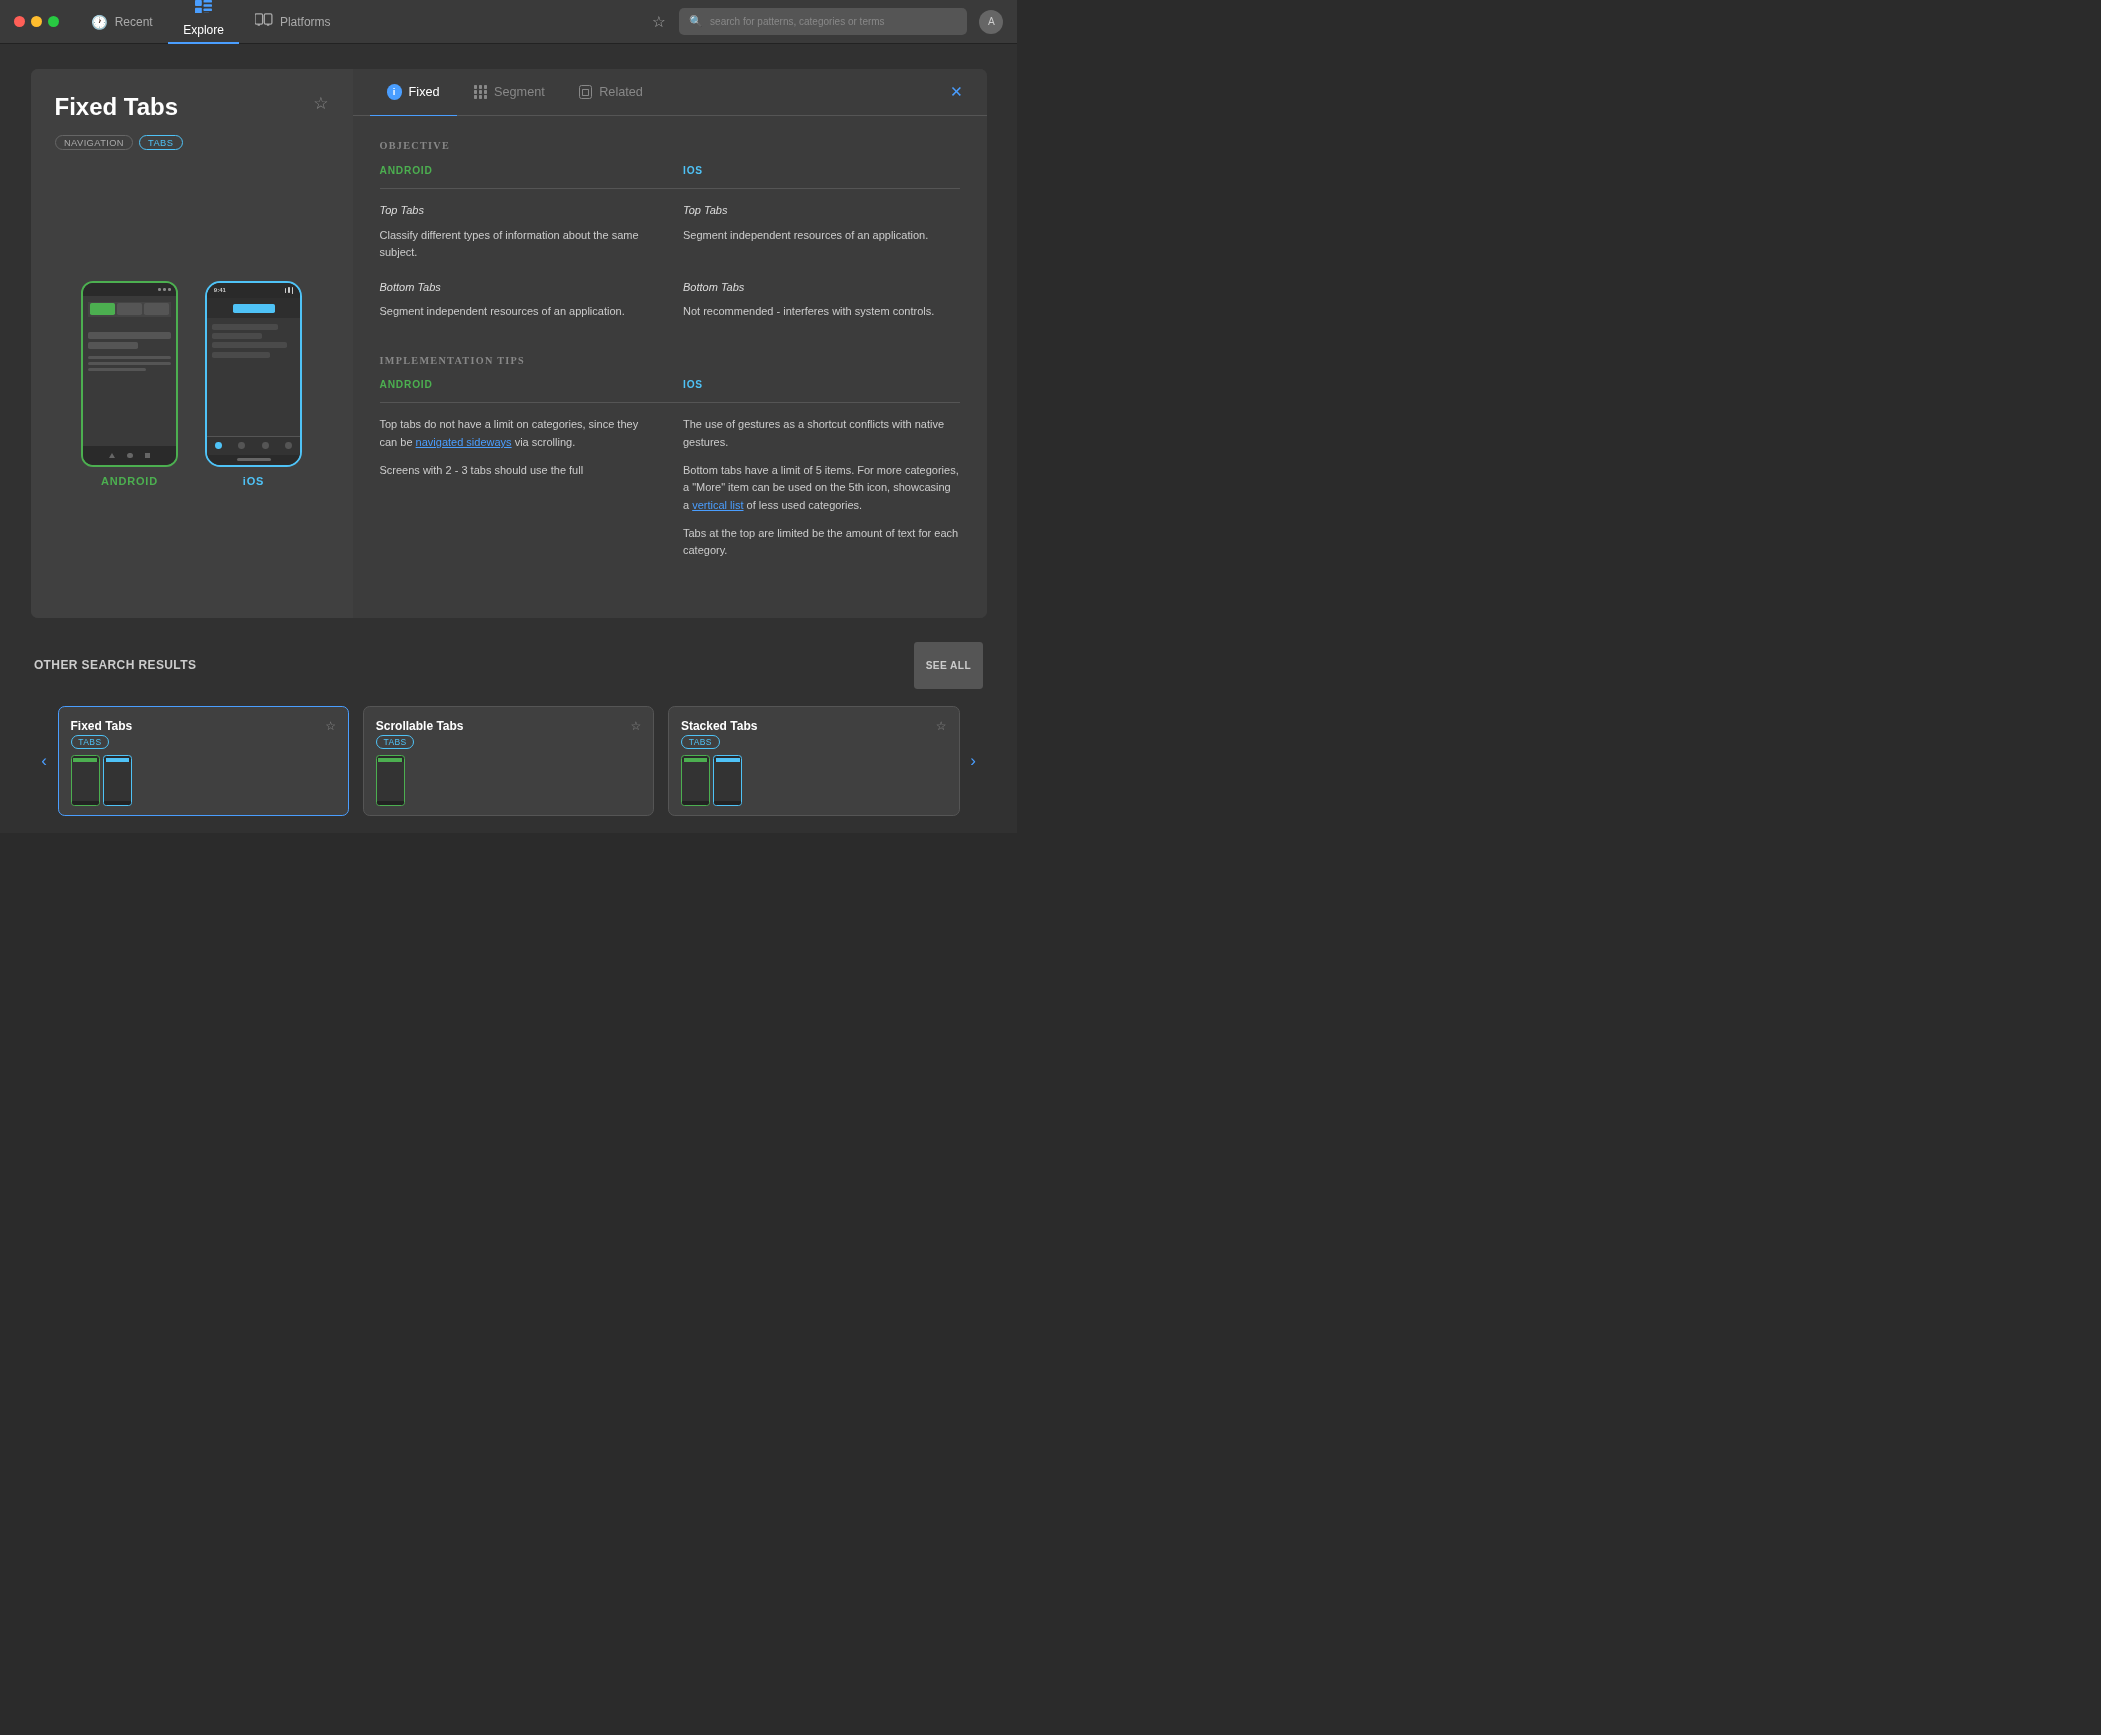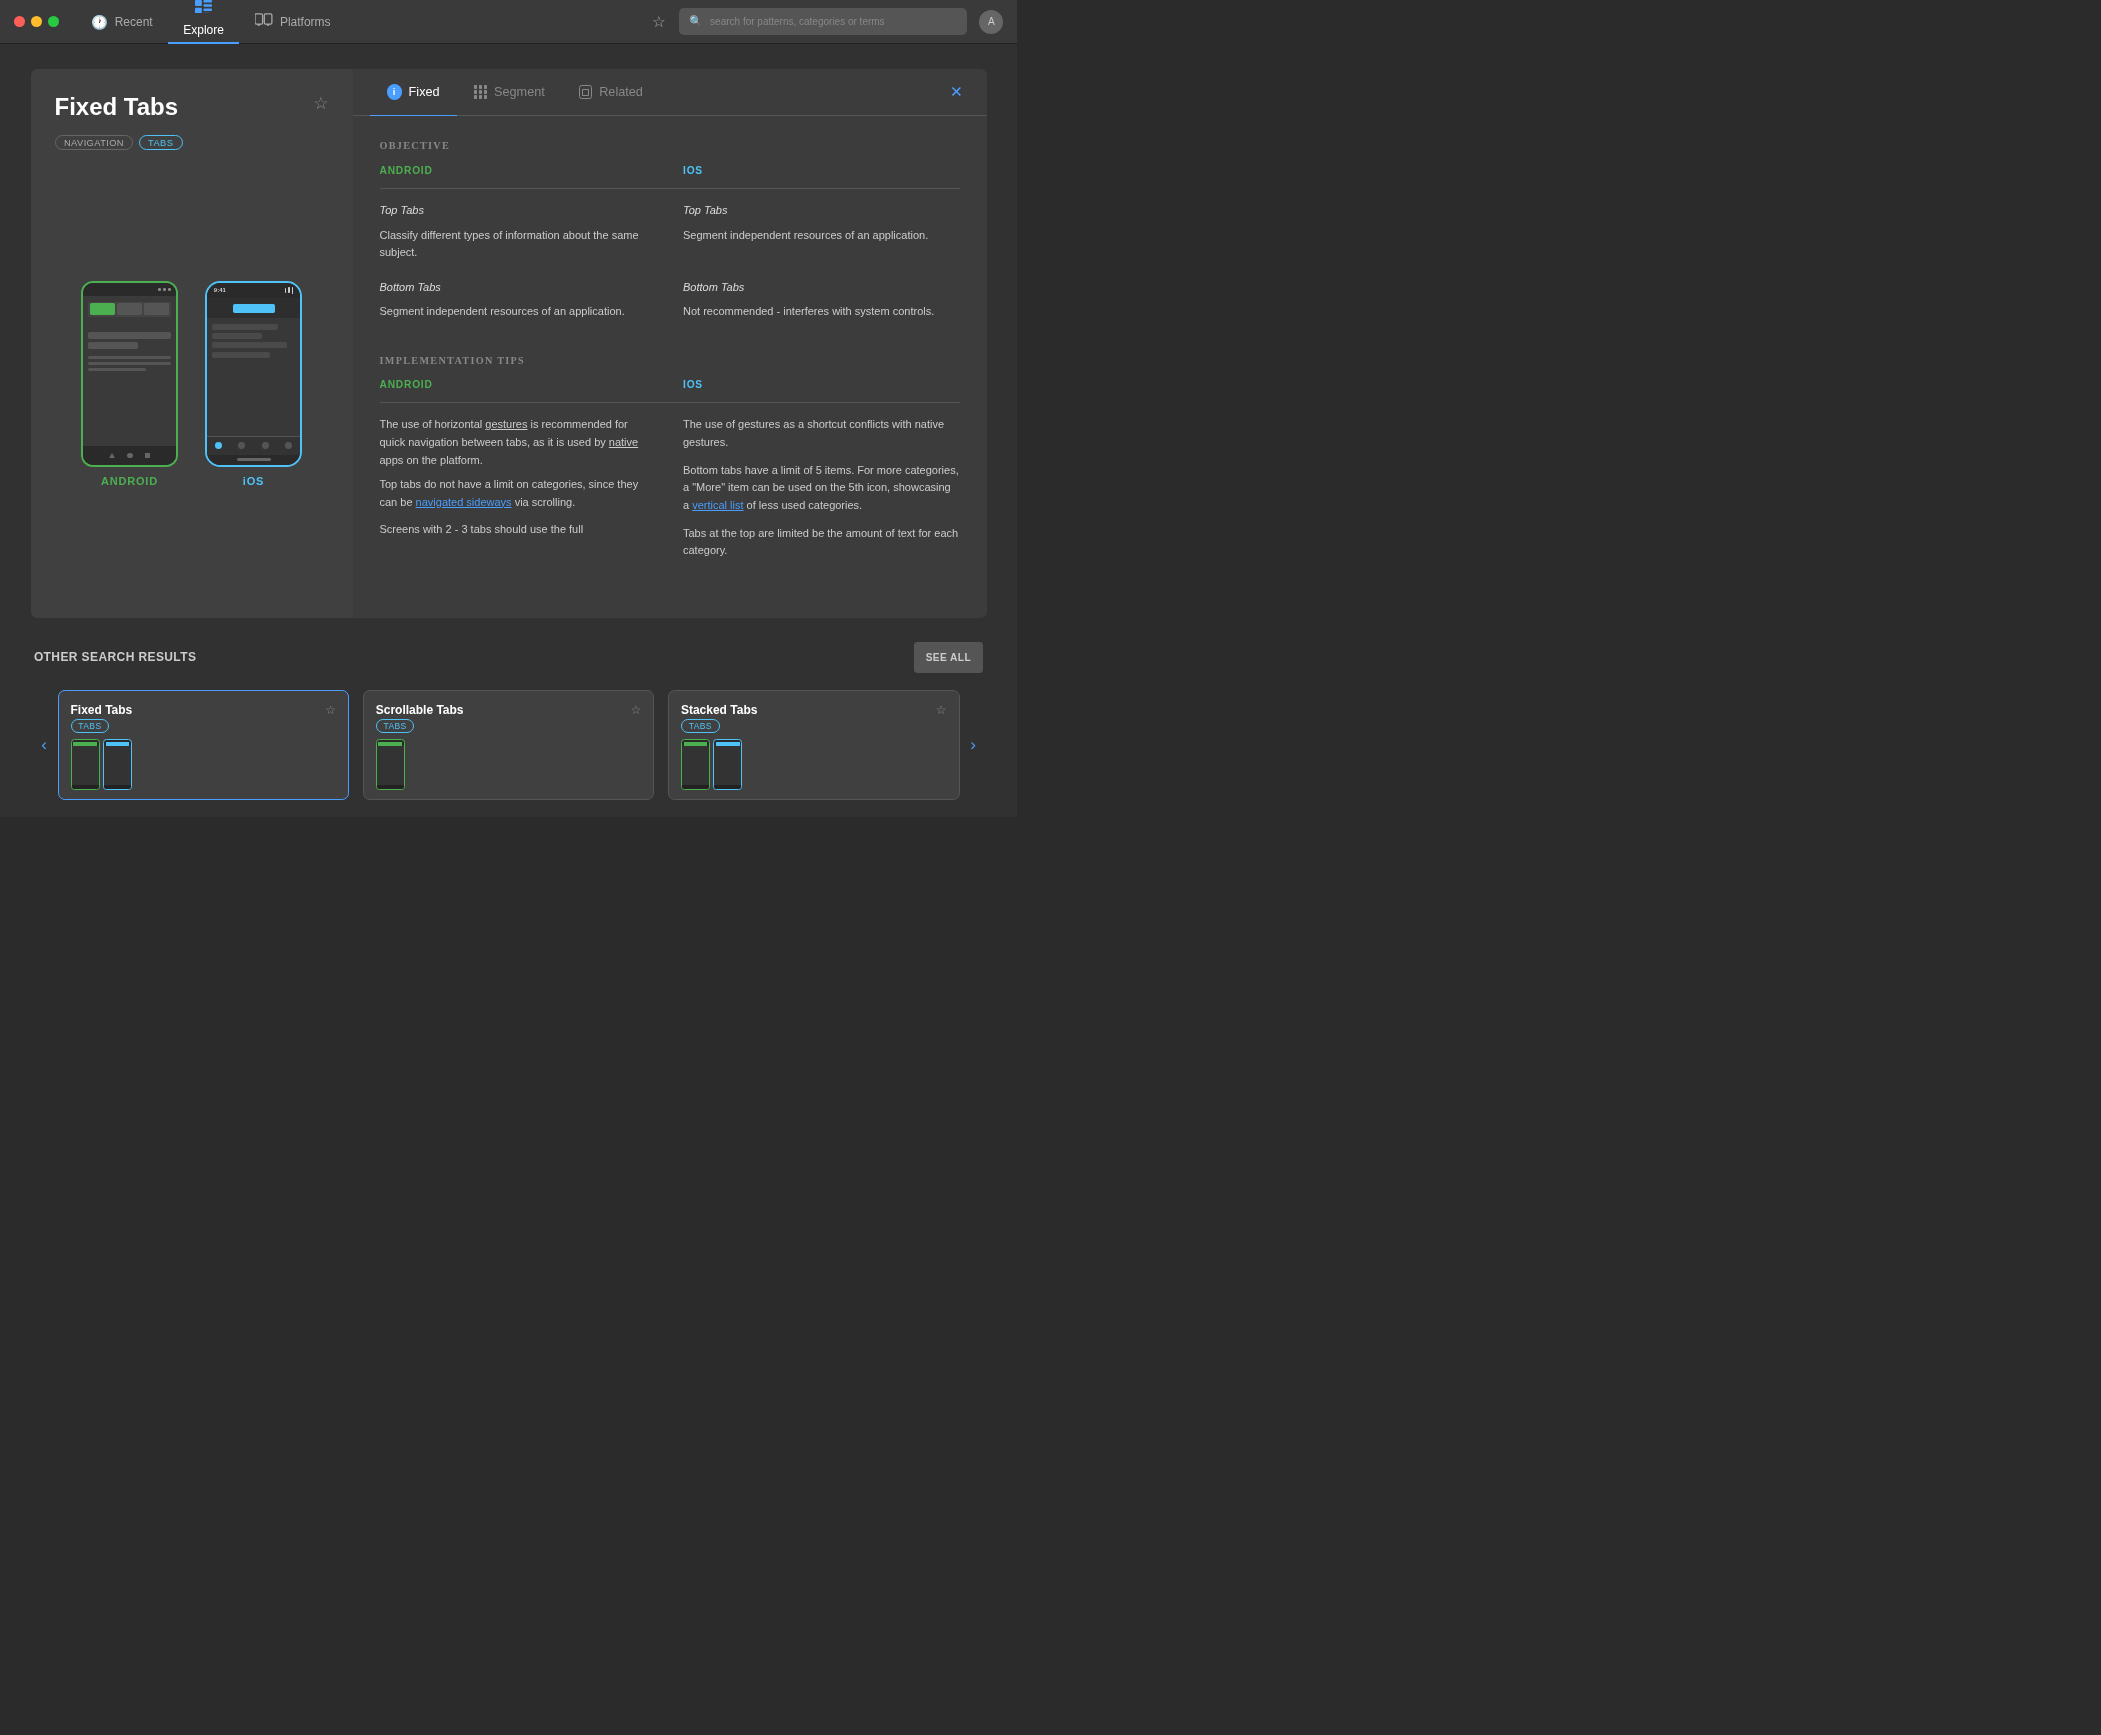--- a/index.html
+++ b/index.html
@@ -452,21 +452,21 @@
       font-size: 12px;
       font-weight: 600;
       letter-spacing: 0.4px;
       text-transform: uppercase;
     }
     .see-all-btn {
       background: #555;
       color: #ccc;
       border: none;
       border-radius: 3.4px;
-      padding: 10px 12px;
+      padding: 18px 12px;
       font-size: 10.2px;
       font-weight: 600;
       cursor: pointer;
       letter-spacing: 0.4px;
     }
 
     .results-row {
       display: flex;
       align-items: center;
       gap: 0;
@@ -806,21 +806,20 @@
         </div>
 
         <div class="section">
           <div class="section-title">IMPLEMENTATION TIPS</div>
           <div class="two-col">
             <div class="col-header android">ANDROID</div>
             <div class="col-header ios">iOS</div>
             <div class="col-divider"></div>
 
             <div>
-              <p class="content-text">The use of horizontal <u>gestures</u> is recommended for quick navigation between tabs, as it is used by <u>native</u> apps on the platform.</p>
               <p class="content-text" style="margin-top:0;">Top tabs do not have a limit on categories, since they can be <a href="#">navigated sideways</a> via scrolling.</p>
               <p class="content-text" style="margin-top:10.2px;">Screens with 2 - 3 tabs should use the full</p>
             </div>
             <div>
               <p class="content-text">The use of gestures as a shortcut conflicts with native gestures.</p>
               <p class="content-text" style="margin-top:10.2px;">Bottom tabs have a limit of 5 items. For more categories, a "More" item can be used on the 5th icon, showcasing a <a href="#">vertical list</a> of less used categories.</p>
               <p class="content-text" style="margin-top:10.2px;">Tabs at the top are limited be the amount of text for each category.</p>
             </div>
           </div>
         </div>

